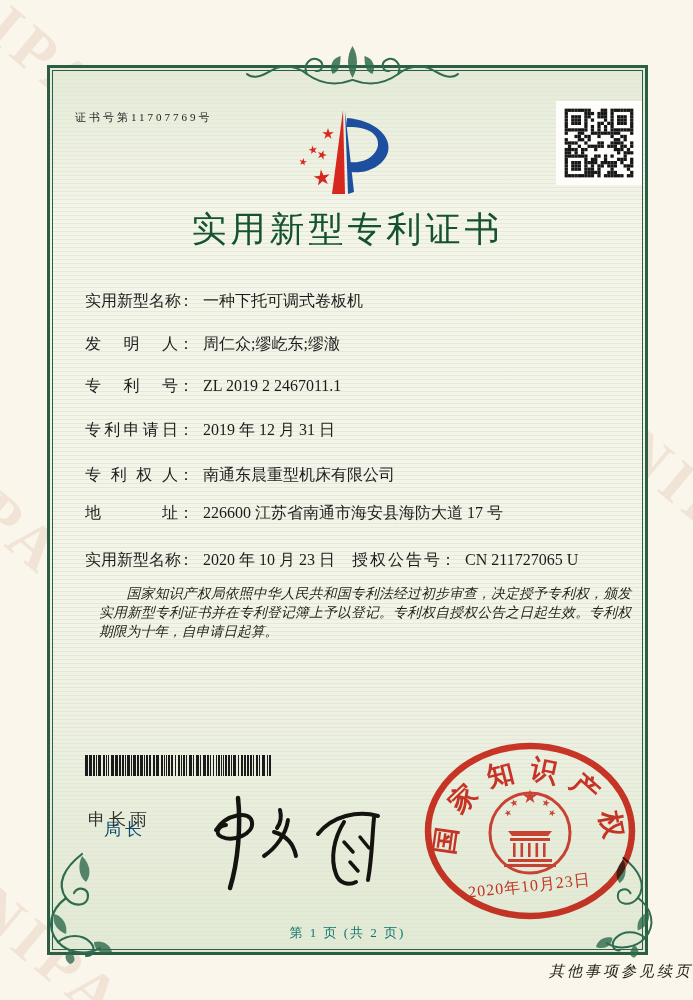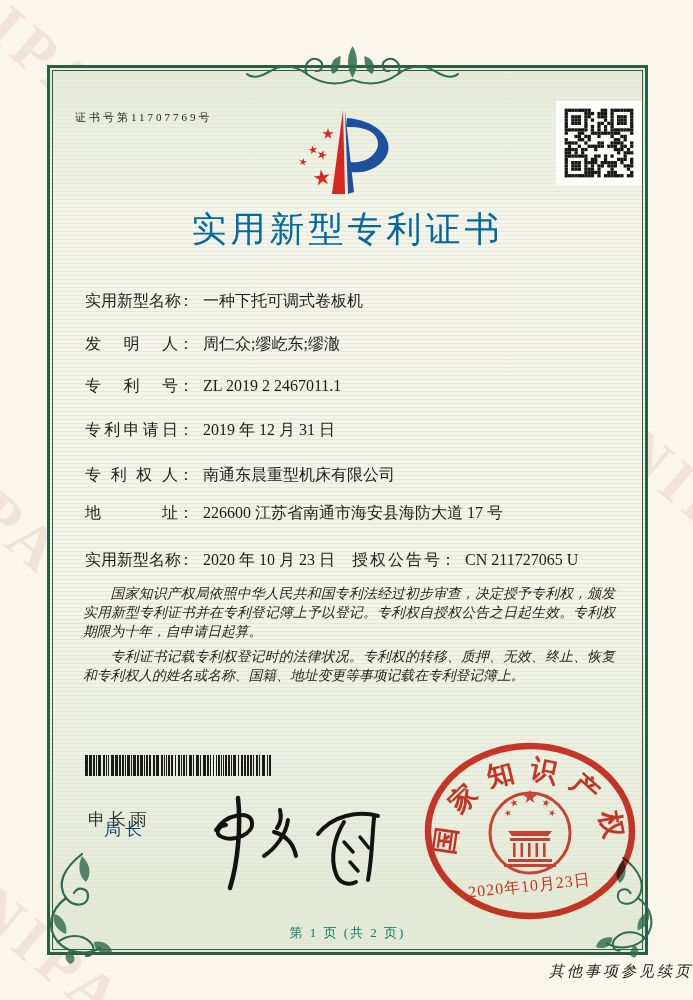--- a/index.html
+++ b/index.html
@@ -14,30 +14,30 @@
          border:3px solid #2b5e45;z-index:2;
          background:
            linear-gradient(180deg, rgba(226,233,212,.85), rgba(250,247,238,.35) 16%,
                            rgba(250,247,238,.30) 62%, rgba(224,232,210,.85) 96%),
            repeating-linear-gradient(0deg, rgba(106,148,110,.17) 0 1px, rgba(0,0,0,0) 1px 4px),
            #f1f3e6;}
   .frame::before{content:"";position:absolute;inset:2px;border:1px solid #2b5e45;}
   .abs{position:absolute;z-index:3;}
   .cert-no{left:75px;top:110px;font-size:11px;letter-spacing:3px;color:#242424;}
   .title{left:47px;top:206px;width:601px;text-align:center;font-size:35px;
-         letter-spacing:4px;color:#0369a1;}
+         letter-spacing:4px;color:#14532d;}
   .qr-card{left:556px;top:101px;width:86px;height:84px;background:#fefdfb;}
   .qr-card svg{position:absolute;left:6px;top:6px;width:74px;height:72px;}
   .row{left:85px;font-size:16px;white-space:nowrap;}
   .lbl{display:inline-block;width:93px;text-align:justify;text-align-last:justify;}
   .colon{display:inline-block;margin-right:9px;}
   .row .val{color:#1c1c1c;}
   .pair2{position:absolute;left:267px;top:0;white-space:nowrap;}
   .pair2 .lbl{width:88px;}
-  .body-text{left:83px;top:584px;width:532px;font-size:13.8px;line-height:19px;
+  .body-text{left:99px;top:584px;width:532px;font-size:13.8px;line-height:19px;
              text-align:justify;font-style:italic;color:#26231f;z-index:3;position:absolute;}
   .body-text p{margin:0;text-indent:2em;}
   .body-text p + p{margin-top:6px;}
   .issuer-title{left:104px;top:818px;font-family:"Liberation Sans",sans-serif;
                 font-size:17px;letter-spacing:4px;color:#0c4a6e;}
   .issuer-name{left:88px;top:808px;font-family:"Liberation Sans",sans-serif;
                font-size:17px;letter-spacing:4px;color:#33322f;}
   .page-num{left:47px;top:924px;width:601px;text-align:center;font-size:13px;
             letter-spacing:2px;color:#0f766e;}
   .cont-note{left:0;top:962px;width:693px;text-align:right;font-size:15px;
@@ -404,21 +404,20 @@
   </div>
   <div class="abs row" style="top:550px">
     <span class="lbl">实用新型名称</span><span class="colon">：</span><span class="val">2020 年 10 月 23 日</span>
     <span class="pair2">
       <span class="lbl">授权公告号</span><span class="colon">：</span><span class="val">CN 211727065 U</span>
     </span>
   </div>
 
   <div class="body-text">
     <p>国家知识产权局依照中华人民共和国专利法经过初步审查，决定授予专利权，颁发实用新型专利证书并在专利登记簿上予以登记。专利权自授权公告之日起生效。专利权期限为十年，自申请日起算。</p>
-    <p>专利证书记载专利权登记时的法律状况。专利权的转移、质押、无效、终止、恢复和专利权人的姓名或名称、国籍、地址变更等事项记载在专利登记簿上。</p>
   </div>
 
   <svg class="abs" style="left:85px;top:755px" width="190" height="21" viewBox="0 0 190 21">
     <g id="bc-g" fill="#1a1a1a">
         <rect x="0" y="0" width="3" height="21"></rect>
         <rect x="4" y="0" width="3" height="21"></rect>
         <rect x="8" y="0" width="2" height="21"></rect>
         <rect x="11" y="0" width="1" height="21"></rect>
         <rect x="13" y="0" width="3" height="21"></rect>
         <rect x="18" y="0" width="2" height="21"></rect>

